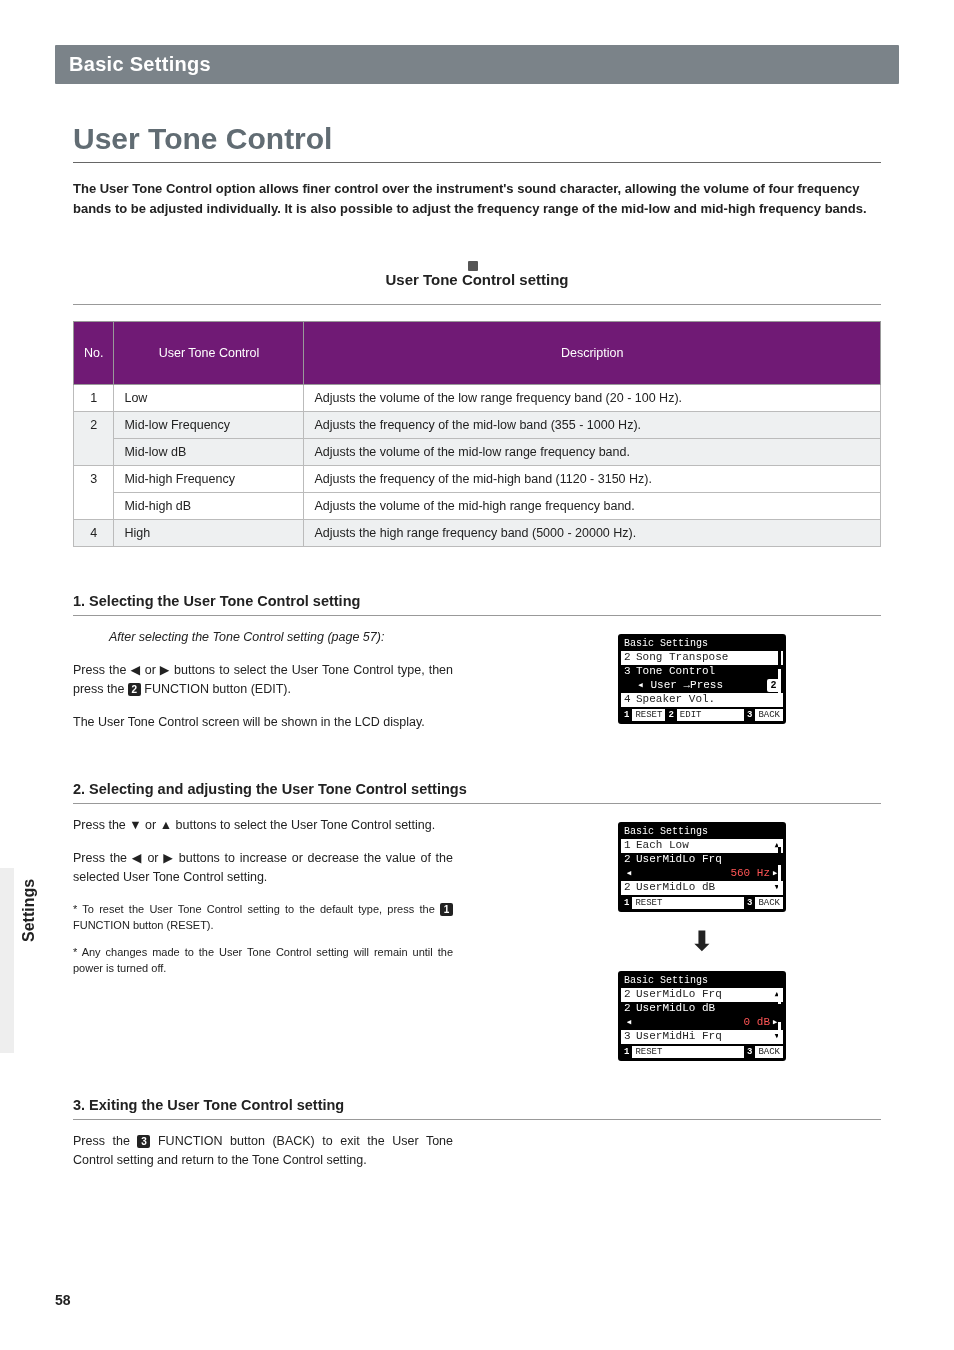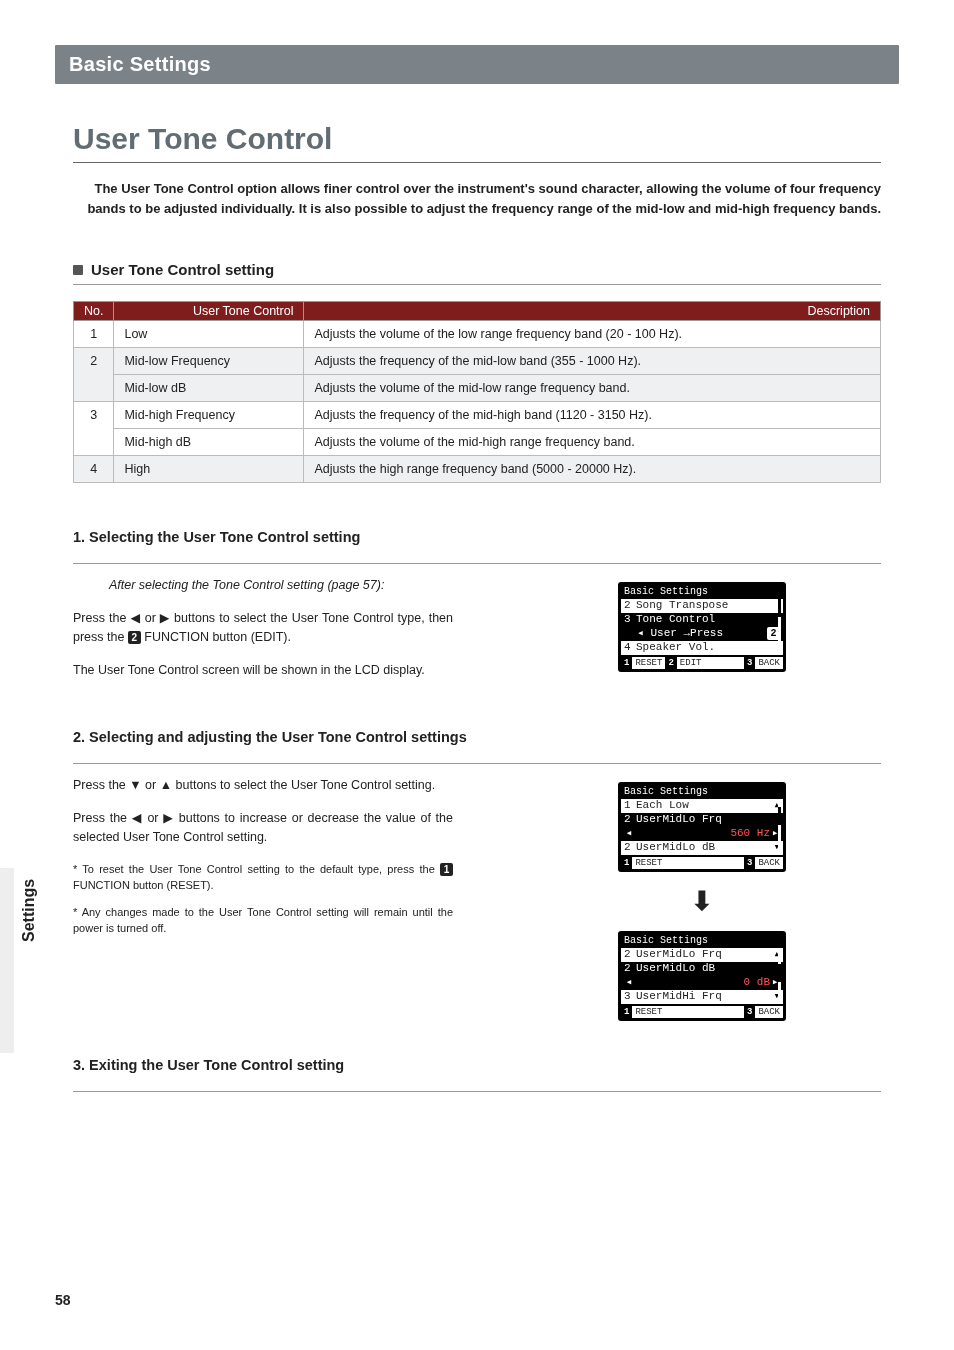--- a/index.html
+++ b/index.html
@@ -3,31 +3,31 @@
 <meta charset="utf-8">
 <style>
   * { box-sizing: border-box; margin: 0; padding: 0; }
   html, body { width: 954px; background: #fff; font-family: "Segoe UI", Arial, sans-serif; color: #222; }
   .page { width: 954px; min-height: 1350px; position: relative; padding: 45px 55px 30px 55px; }
   .side-tab { position: absolute; left: 0; top: 868px; width: 14px; height: 185px; background: #eee; }
   .side-label { position: absolute; left: 20px; top: 942px; transform: rotate(-90deg); transform-origin: left top; font-weight: 700; font-size: 16px; }
   .banner { background: #7b8389; color: #fff; padding: 8px 14px; font-size: 20px; font-weight: 700; margin-bottom: 38px; border-radius: 1px; letter-spacing: .3px; }
   .content { padding: 0 18px 0 18px; }
   h1.title { color: #616c73; font-size: 30px; font-weight: 700; border-bottom: 1.5px solid #666; padding-bottom: 6px; margin-bottom: 16px; }
-  .intro { font-size: 13px; font-weight: 700; line-height: 1.55; color: #222; margin-bottom: 42px; text-align: right; }
-  .subhead { display:flex; align-items:center; border-bottom: 1px solid #999; padding-bottom: 6px; margin-bottom: 16px; }
+  .intro { font-size: 13px; font-weight: 700; line-height: 1.55; color: #222; margin-bottom: 42px; }
+  .subhead { display:flex; align-items:center; border-bottom: 1px solid #999; padding-bottom: 16px; margin-bottom: 16px; flex-direction: column; }
   .subhead .sq { width:10px; height:10px; background:#555; margin-right:8px; border-radius:1px; }
   .subhead .txt { font-size: 15px; font-weight: 700; color: #222; }
   table.tbl { width: 100%; border-collapse: collapse; font-size: 12.5px; margin-bottom: 46px; }
-  table.tbl th { background: #7f1d1d; color: #fff; font-weight: 400; text-align: right; padding: 2px 10px; border: 1px solid #999; }
+  table.tbl th { background: #701a75; color: #fff; font-weight: 400; text-align: center; padding: 24px 10px; border: 1px solid #999; }
   table.tbl td { padding: 6px 10px; border: 1px solid #bbb; vertical-align: top; }
   table.tbl tr.shade td { background: #eef0f1; }
   table.tbl td.noc { text-align: center; width: 40px; }
   table.tbl td.utc { width: 190px; }
-  .stephead { font-size: 14.5px; font-weight: 700; border-bottom: 1px solid #999; padding-bottom: 18px; margin-bottom: 12px; }
+  .stephead { font-size: 14.5px; font-weight: 700; border-bottom: 1px solid #999; padding-bottom: 6px; margin-bottom: 12px; }
   .steprow { display:flex; gap: 70px; margin-bottom: 36px; align-items:flex-start; }
   .lcol { width: 380px; font-size: 12.5px; line-height: 1.5; }
   .lcol .ital { font-style: italic; margin-bottom: 14px; margin-left: 36px; }
   .lcol p { margin-bottom: 14px; text-align: justify; }
   .lcol p.note { font-size: 11px; margin-bottom: 10px; text-align: justify; }
   .nbox { display:inline-block; width:13px; height:13px; background:#222; color:#fff; font-size:10px; line-height:13px; text-align:center; border-radius:2px; vertical-align:middle; font-weight:700; }
   .rcol { flex:1; display:flex; flex-direction:column; align-items:center; gap:14px; padding-top: 6px; }
   .lcd { width: 168px; background:#fff; border:3px solid #000; border-radius:3px; font-family: "Courier New", monospace; font-size: 11px; line-height: 1.15; position:relative; padding-bottom: 0; }
   .lcd .hdr { background:#000; color:#fff; padding:1px 3px; font-size:10px; }
   .lcd .row { display:flex; padding:0 3px; height:14px; align-items:center; }
@@ -219,18 +219,23 @@
           </div>
           <div class="scroll">
               <div class="thumb" style="top:16px;height:18px"></div>
             </div>
         </div>
       </div>
     </div>
 
     <div class="stephead">3. Exiting the User Tone Control setting</div>
     <div class="steprow">
+      <div class="lcol">
+        <p>
+          <span>Press the </span><span class="nbox">3</span><span> FUNCTION button (BACK) to exit the User Tone Control setting and return to the Tone Control setting.</span>
+        </p>
+      </div>
       <div class="rcol"></div>
     </div>
   </div>
 
   <div class="pagenum">58</div>
 </div>
 
 </body></html>

